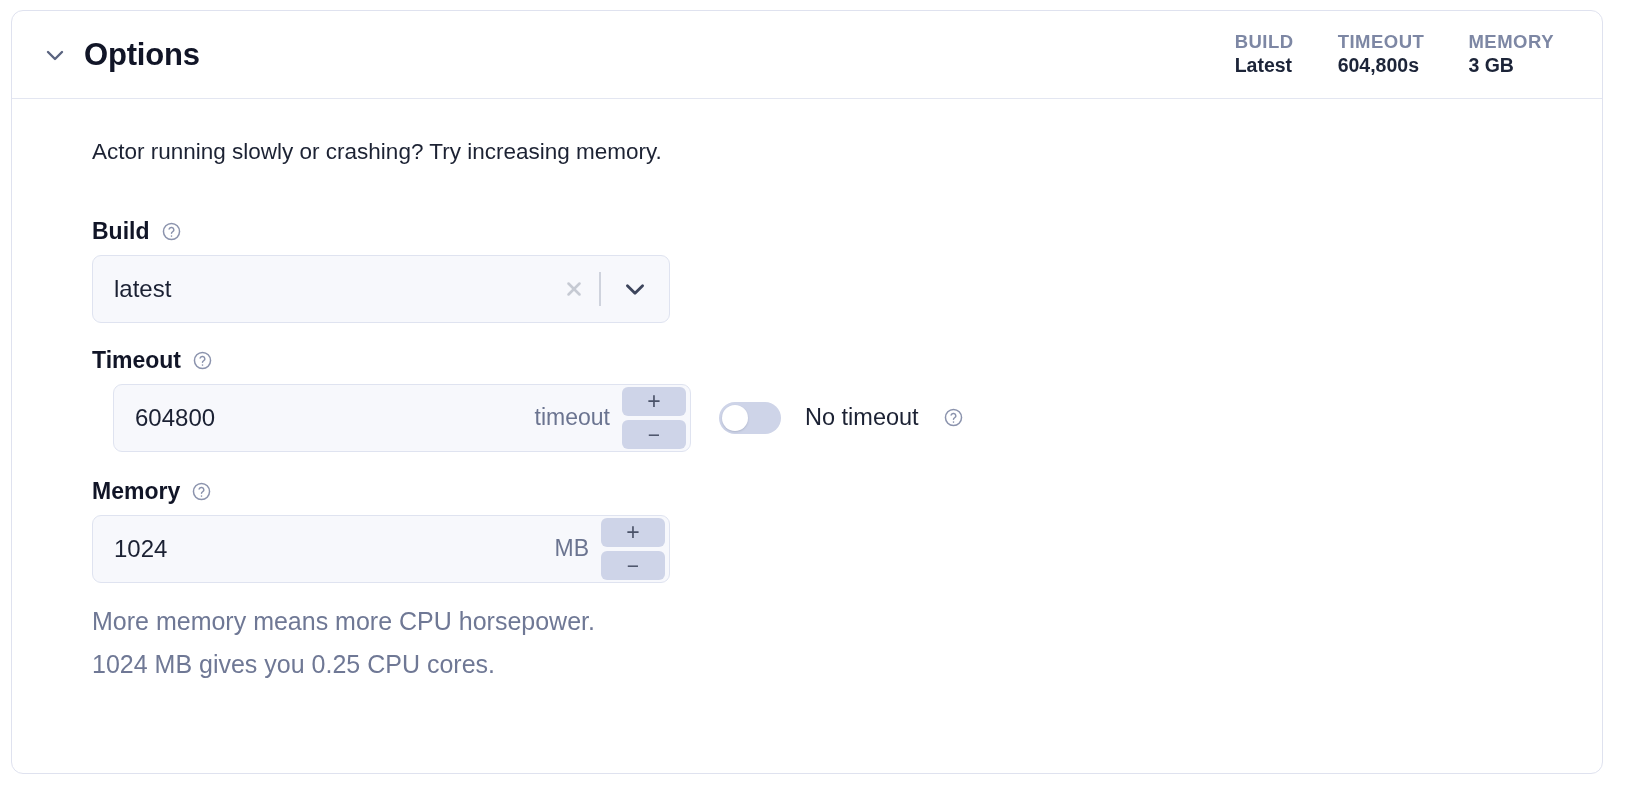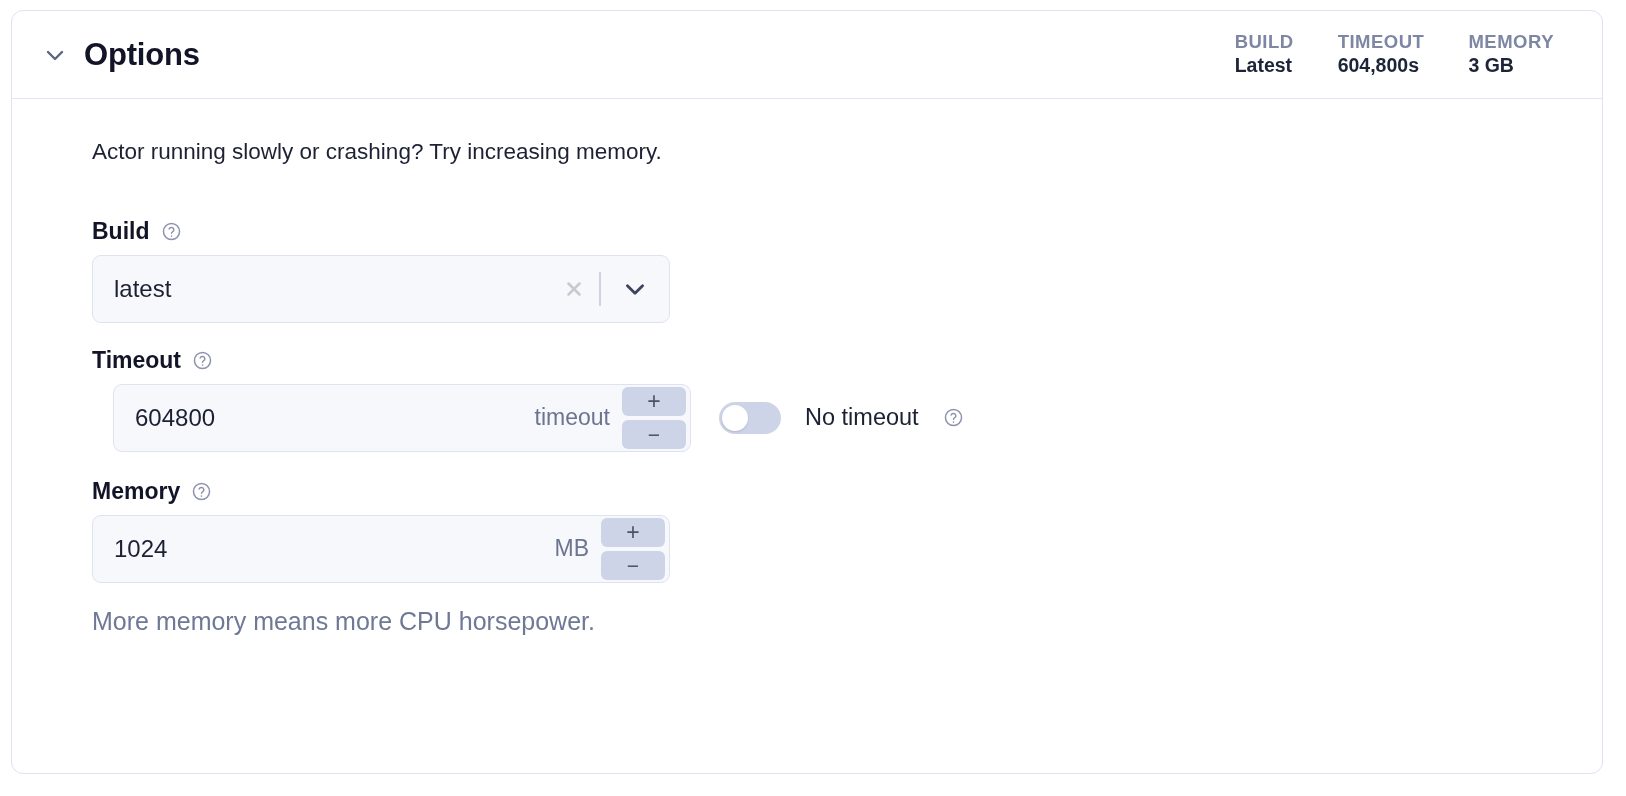--- a/index.html
+++ b/index.html
@@ -360,16 +360,17 @@
       <span class="input-value">1024</span>
       <span class="input-suffix">MB</span>
       <span class="stepper">
         <span class="stepper-btn plus">+</span>
         <span class="stepper-btn minus">−</span>
       </span>
     </div>
 
     <div class="helper-text">
       <div>More memory means more CPU horsepower.</div>
+      <div>1024 MB gives you 0.25 CPU cores.</div>
     </div>
 
   </div>
 </div>
 
 </body></html>

